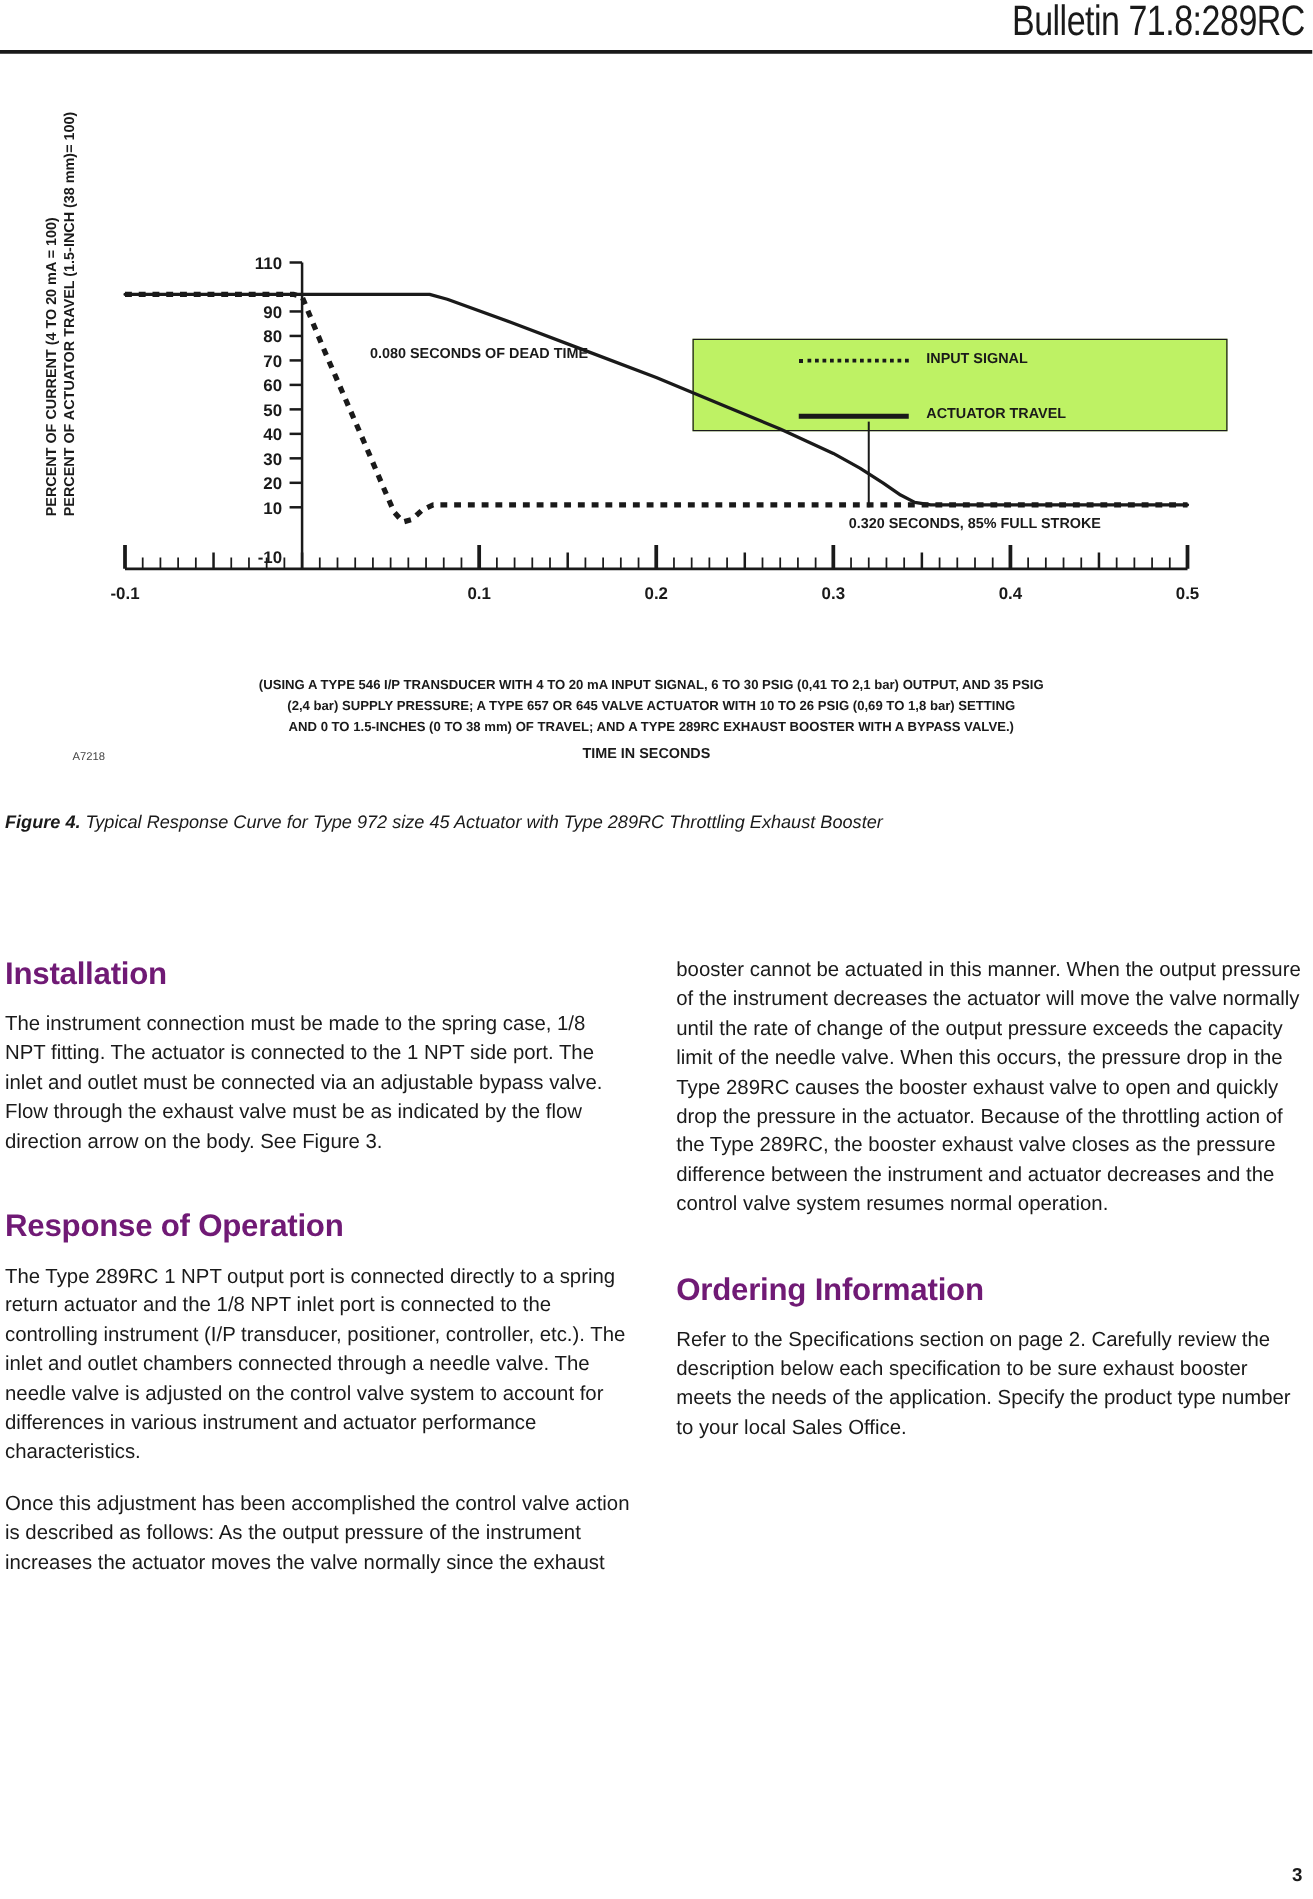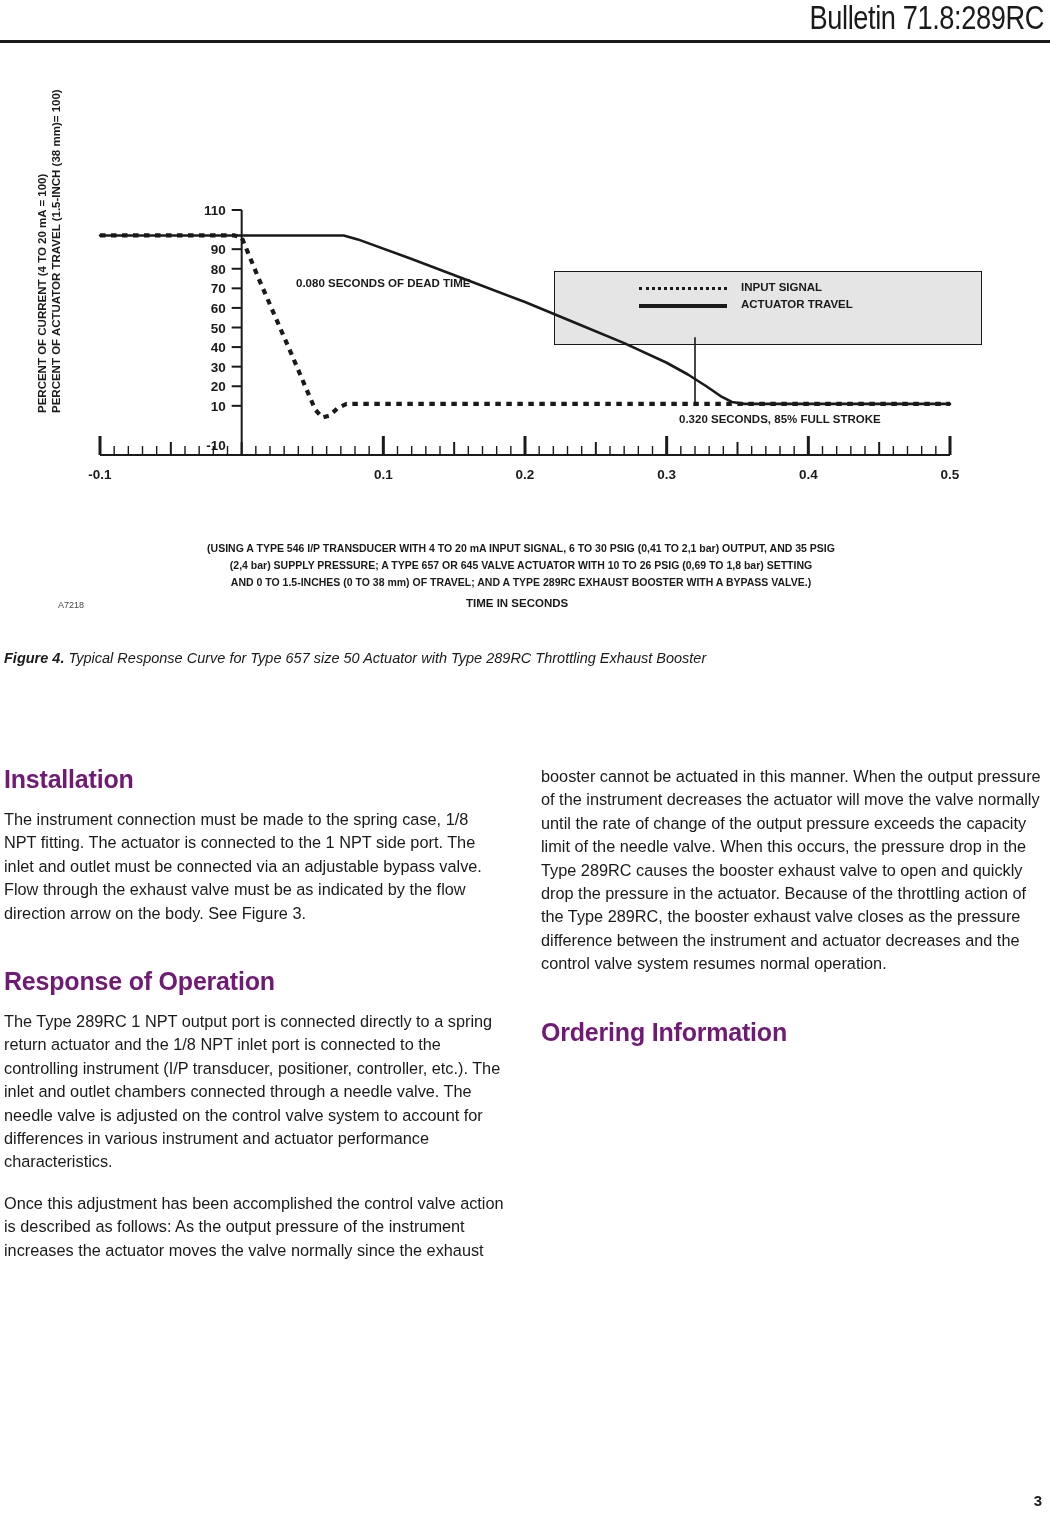--- a/index.html
+++ b/index.html
@@ -92,30 +92,30 @@
     color: #444;
   }
 
   .legend-box {
     position: absolute;
     left: 554px;
     top: 176px;
     width: 426px;
     height: 72px;
     border: 1.6px solid #1a1a1a;
-    background: #e5e5e5;
+    background: #bef264;
   }
   .legend-row {
     position: absolute;
     left: 0;
     width: 100%;
     height: 30px;
   }
   .legend-row-1 { top: 4px; }
-  .legend-row-2 { top: 21px; }
+  .legend-row-2 { top: 48px; }
   .legend-sample {
     position: absolute;
     left: 84px;
     top: 12px;
     width: 88px;
     height: 4px;
   }
   .legend-sample.dotted {
     border-top: 3px dotted #1a1a1a;
     top: 11px;
@@ -333,31 +333,32 @@
     </svg>
 
   <div class="fig-note">
     <div>(USING A TYPE 546 I/P TRANSDUCER WITH 4 TO 20 mA INPUT SIGNAL, 6 TO 30 PSIG (0,41 TO 2,1 bar) OUTPUT, AND 35 PSIG</div>
     <div>(2,4 bar) SUPPLY PRESSURE; A TYPE 657 OR 645 VALVE ACTUATOR WITH 10 TO 26 PSIG (0,69 TO 1,8 bar) SETTING</div>
     <div>AND 0 TO 1.5-INCHES (0 TO 38 mm) OF TRAVEL; AND A TYPE 289RC EXHAUST BOOSTER WITH A BYPASS VALVE.)</div>
   </div>
 
   <div class="fig-caption">
     <span class="cap-num">Figure 4.</span>
-    <span class="cap-text">Typical Response Curve for Type 657 size 50 Actuator with Type 289RC Throttling Exhaust Booster</span>
+    <span class="cap-text">Typical Response Curve for Type 972 size 45 Actuator with Type 289RC Throttling Exhaust Booster</span>
   </div>
 </div>
 
 <div class="body-columns">
   <div class="column col-left" id="col-left">
       <h2 class="section-heading">Installation</h2>
       <p class="body-text">The instrument connection must be made to the spring case, 1/8 NPT fitting.  The actuator is connected to the 1 NPT side port.  The inlet and outlet must be connected via an adjustable bypass valve.  Flow through the exhaust valve must be as indicated by the flow direction arrow on the body.  See Figure 3.</p>
       <h2 class="section-heading spaced">Response of Operation</h2>
       <p class="body-text">The Type 289RC 1 NPT output port is connected directly to a spring return actuator and the 1/8 NPT inlet port is connected to the controlling instrument (I/P transducer, positioner, controller, etc.).  The inlet and outlet chambers connected through a needle valve.  The needle valve is adjusted on the control valve system to account for differences in various instrument and actuator performance characteristics.</p>
       <p class="body-text">Once this adjustment has been accomplished the control valve action is described as follows: As the output pressure of the instrument increases the actuator moves the valve normally since the exhaust</p>
     </div>
   <div class="column col-right" id="col-right">
       <p class="body-text">booster cannot be actuated in this manner.  When the output pressure of the instrument decreases the actuator will move the valve normally until the rate of change of the output pressure exceeds the capacity limit of the needle valve.  When this occurs, the pressure drop in the Type 289RC causes the booster exhaust valve to open and quickly drop the pressure in the actuator.  Because of the throttling action of the Type 289RC, the booster exhaust valve closes as the pressure difference between the instrument and actuator decreases and the control valve system resumes normal operation.</p>
       <h2 class="section-heading spaced">Ordering Information</h2>
+      <p class="body-text">Refer to the Specifications section on page 2.  Carefully review the description below each specification to be sure exhaust booster meets the needs of the application.  Specify the product type number to your local Sales Office.</p>
     </div>
 </div>
 
 <div class="page-number">3</div>
 
 </body></html>

